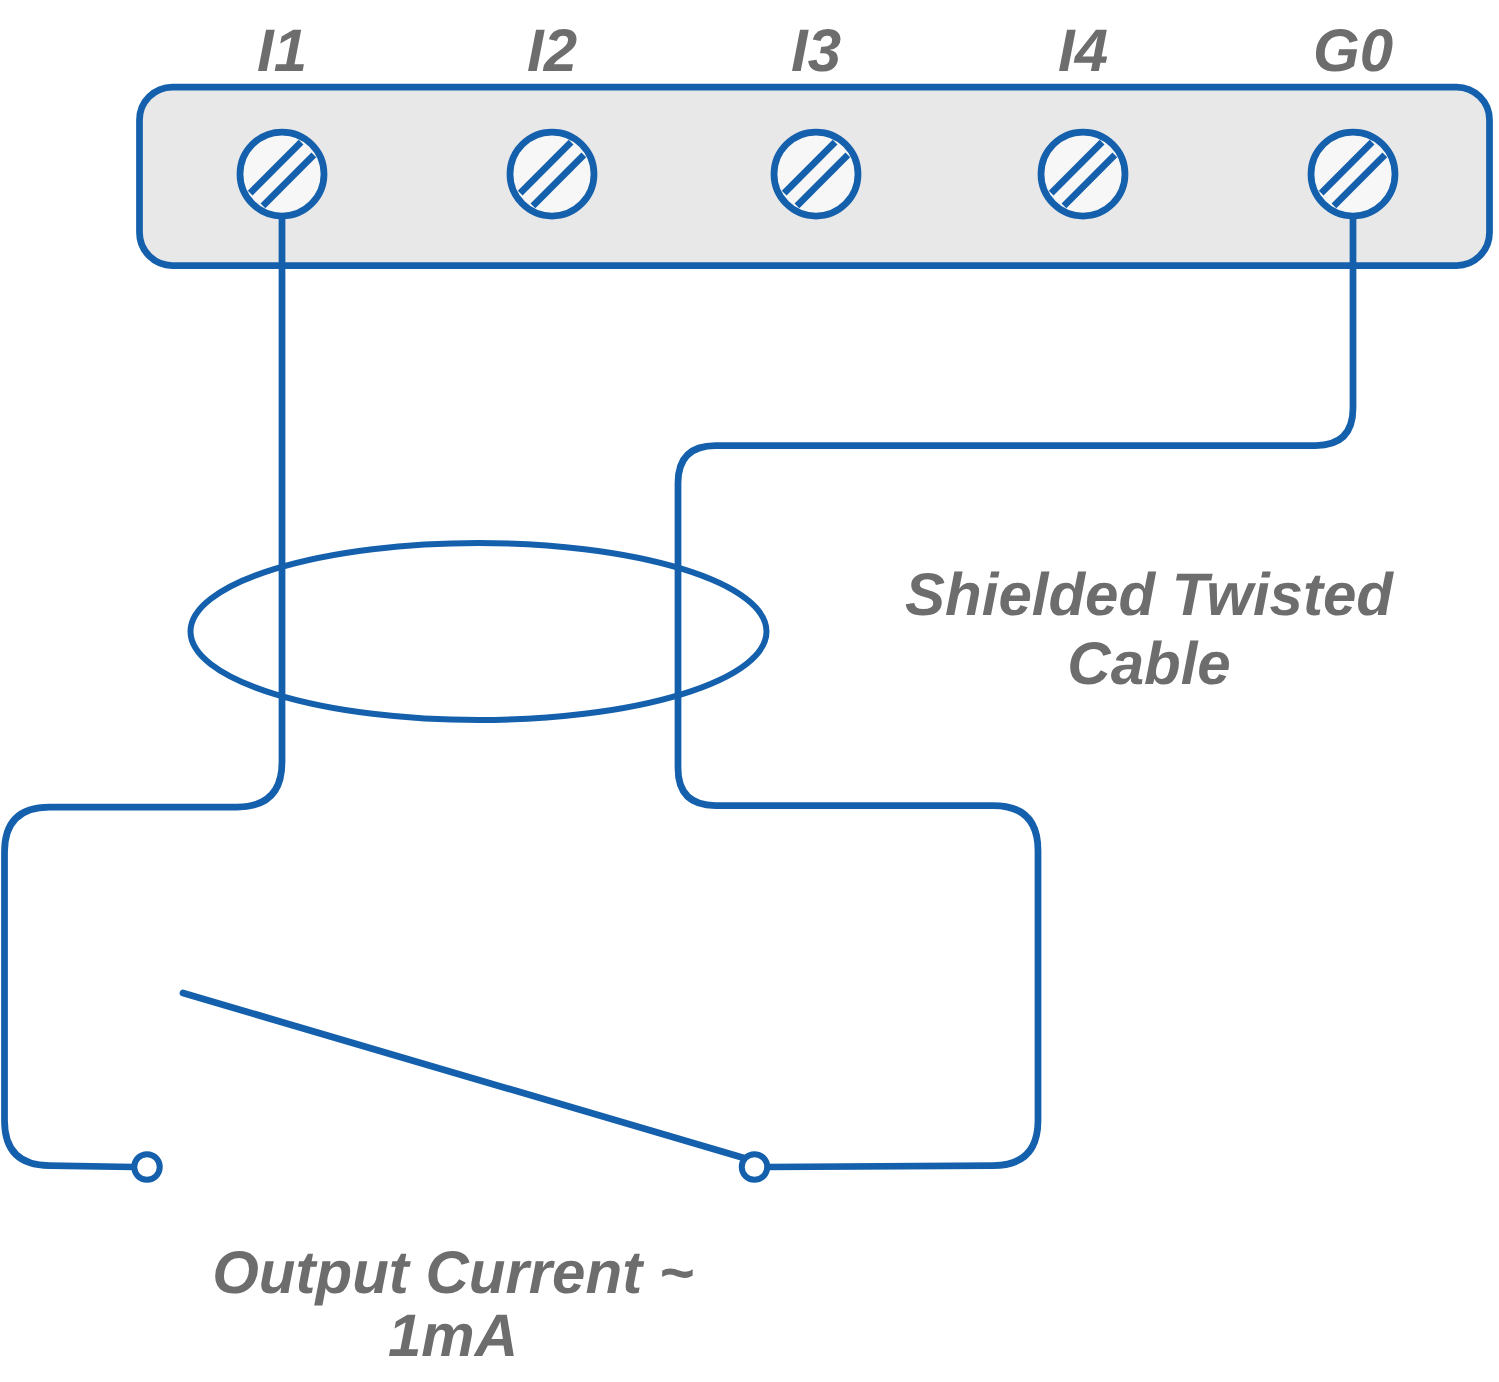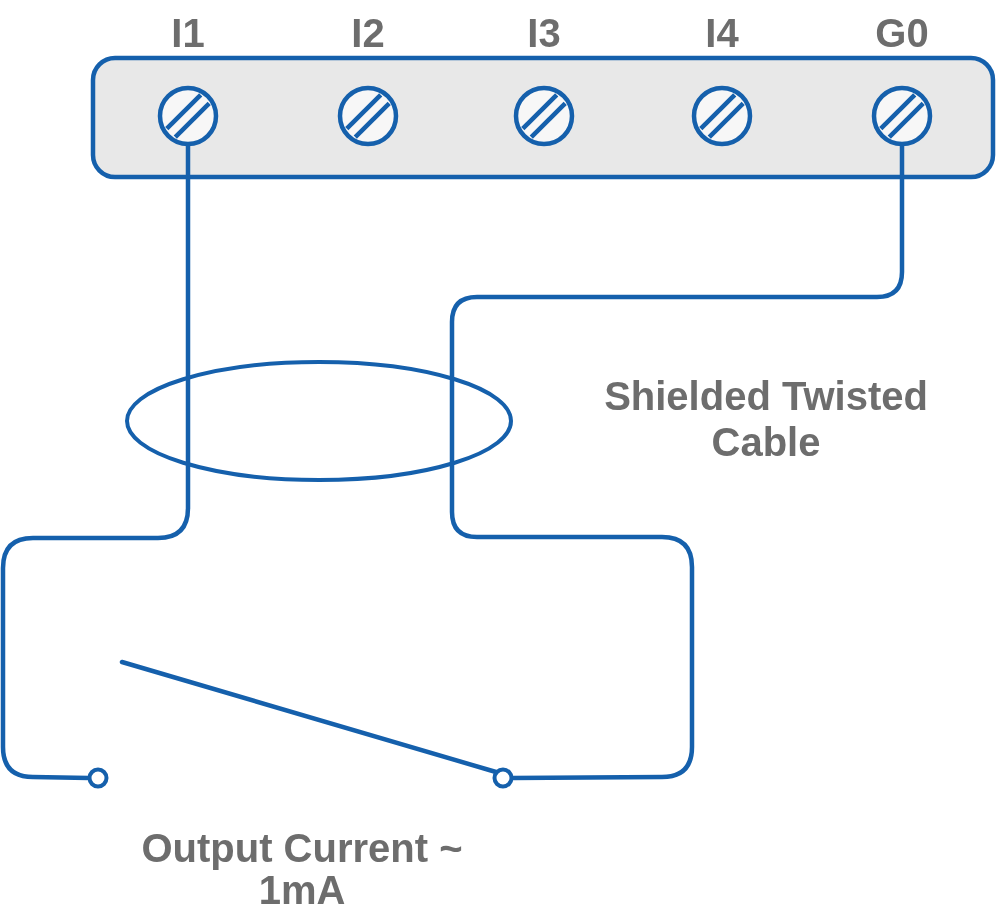--- a/index.html
+++ b/index.html
@@ -9,20 +9,21 @@
     --color-screw_fill: #f7f7f7;
     --color-background: #ffffff;
   }
   html, body { margin: 0; padding: 0; background: var(--color-background); }
   .stage {
     position: relative;
     width: 999px;
     height: 921px;
     background: var(--color-background);
     font-family: "Liberation Sans", sans-serif;
+    font-style: italic;
   }
   svg { display: block; }
   .block {
     fill: var(--color-block_fill);
     stroke: var(--color-blue);
     stroke-width: 4.5;
   }
   .screw-circle {
     fill: var(--color-screw_fill);
     stroke: var(--color-blue);

